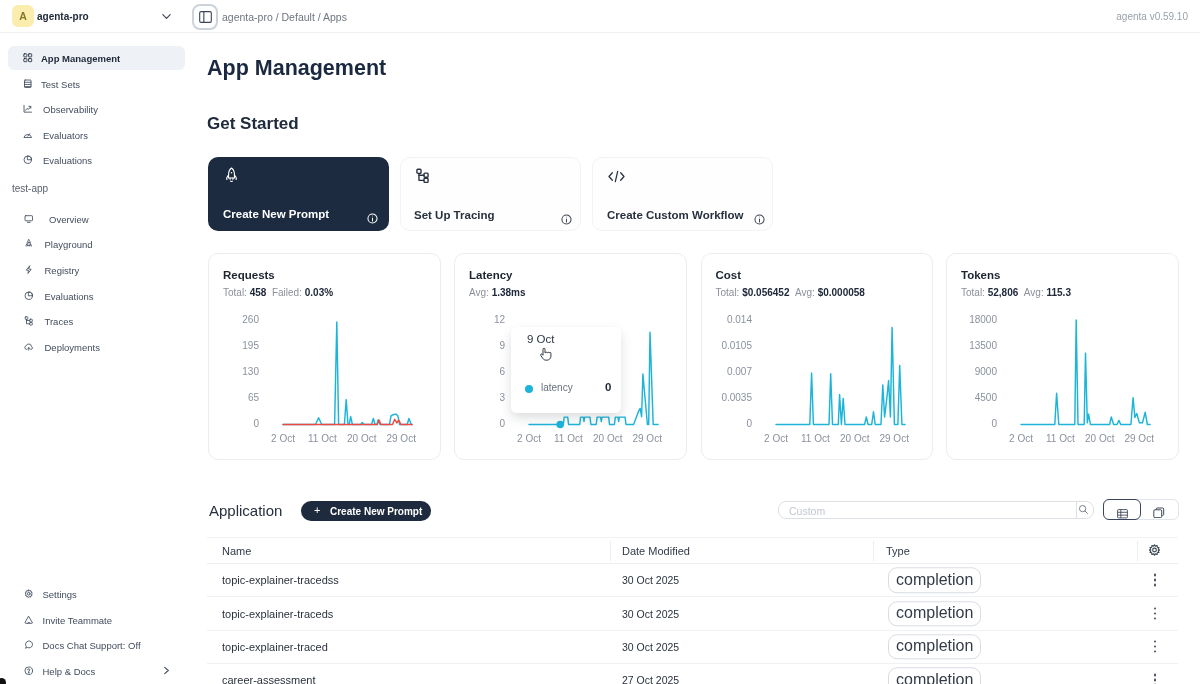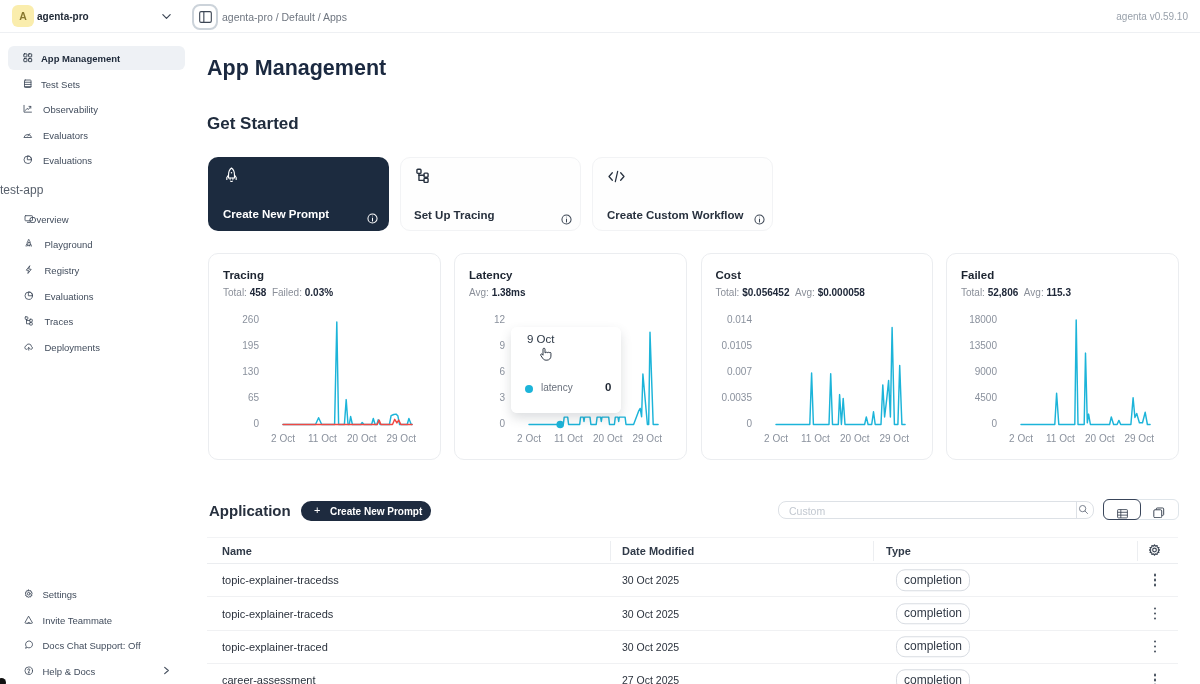--- a/index.html
+++ b/index.html
@@ -9,21 +9,21 @@
 .nico svg { display:block; width:9.5px; height:9.5px; }
 .gcard { position:absolute; top:157px; width:181px; height:74px; border-radius:10px; }
 .gcard .t { position:absolute; top:50.5px; font-size:11.5px; font-weight:700; white-space:nowrap; }
 .ccard { position:absolute; top:253px; width:232.5px; height:207px; border:1px solid #ebedf0; border-radius:10px; background:#fff; }
 .ctitle { position:absolute; left:14px; top:14.5px; font-size:11.5px; font-weight:700; color:#1c2430; }
 .csub { position:absolute; left:14px; top:32.5px; font-size:10px; color:#20293a;text-align:right; }
 .csub .g { color:#8a8f99; font-weight:400; }
 .csub b { font-weight:700; }
 .thead span, .trow span { position:absolute; top:50%; transform:translateY(-50%); }
 .trow { position:absolute; left:207px; width:971px; height:33.4px; border-bottom:1px solid #f0f1f3; font-size:11px; color:#2b323d; }
-.pill { border:1px solid #d8dce2; border-radius:9px; padding:2.5px 7px 3px; font-size:12px; color:#333b47; background:#fff;margin-left:8px; }
+.pill { border:1px solid #d8dce2; border-radius:9px; padding:2.5px 7px 3px; font-size:16px; color:#333b47; background:#fff; }
 .dots3 { width:3px; height:13px; display:inline-block; }
 .dots3 i { display:block; width:2.4px; height:2.4px; border-radius:50%; background:#454f5c; margin:0 0 2.6px 0; }
 </style></head>
 <body>
 <div class="abs" style="left:0;top:0;width:1200px;height:33px;border-bottom:1px solid #eef0f3;background:#fff"></div>
 <div class="abs" style="left:12px;top:5px;width:22px;height:22px;border-radius:6px;background:#faedad"></div>
 <div class="abs" style="left:12px;top:5px;width:22px;height:22px;text-align:center;line-height:22px;font-size:10.5px;color:#87772e;font-weight:700">A</div>
 <div class="abs" style="left:37px;top:11px;font-size:10px;font-weight:700;color:#222b38">agenta-pro</div>
 <svg width="11" height="11" viewBox="0 0 12 12" style="position:absolute;left:161px;top:11px">
     <path d="M2 4 L 6 8 L 10 4" fill="none" stroke="#3c4654" stroke-width="1.3" stroke-linecap="round" stroke-linejoin="round"></path>
@@ -91,31 +91,31 @@
     <span class="nico" style="left:15px">
       <svg viewBox="0 0 14 14">
         <g fill="none" stroke="currentColor" stroke-width="1.25" stroke-linecap="round" stroke-linejoin="round">
           <circle cx="7" cy="7" r="5.5"></circle>
           <path d="M7 1.5 A 5.5 5.5 0 0 1 12.5 7 L 7 7 Z"></path>
         </g>
       </svg>
     </span>
     <span style="position:absolute;left:35px;top:50%;transform:translateY(-50%);white-space:nowrap">Evaluations</span>
   </div>
-<div style="position:absolute;left:0;top:183px;font-size:12px;color:#58606c">test-app</div>
+<div style="position:absolute;left:12px;top:183px;font-size:10px;color:#58606c">test-app</div>
 <div class="nav" style="top:206.5px">
     <span class="nico" style="left:16px">
       <svg viewBox="0 0 14 14">
         <g fill="none" stroke="currentColor" stroke-width="1.25" stroke-linecap="round" stroke-linejoin="round">
           <rect x="1.5" y="2.5" width="11" height="7.5" rx="1"></rect>
           <line x1="5" y1="12.3" x2="9" y2="12.3"></line>
         </g>
       </svg>
     </span>
-    <span style="position:absolute;left:21px;top:50%;transform:translateY(-50%);white-space:nowrap">Overview</span>
+    <span style="position:absolute;left:41px;top:50%;transform:translateY(-50%);white-space:nowrap">Overview</span>
   </div>
 <div class="nav" style="top:232px">
     <span class="nico" style="left:16px">
       <svg viewBox="0 0 14 14">
         <g fill="none" stroke="currentColor" stroke-width="1.25" stroke-linecap="round" stroke-linejoin="round">
           <path d="M7 1.2 C 8.8 2.6 9.4 5 9.4 6.8 L 9.4 9.2 L 4.6 9.2 L 4.6 6.8 C 4.6 5 5.2 2.6 7 1.2 Z"></path>
           <path d="M4.6 7.2 L 3.2 9.2 L 3.2 10.6"></path>
           <path d="M9.4 7.2 L 10.8 9.2 L 10.8 10.6"></path>
           <path d="M5.8 9.2 L 5.8 10.2 M 8.2 9.2 L 8.2 10.2"></path>
           <circle cx="7" cy="5.2" r="0.7"></circle>
@@ -273,21 +273,21 @@
   <span style="position:absolute;left:161px;top:52.5px"><svg width="11" height="11" viewBox="0 0 14 14">
         <g fill="none" stroke="#3c4654" stroke-width="1.3">
           <circle cx="7" cy="7" r="5.8"></circle>
           <line x1="7" y1="6.3" x2="7" y2="10.2" stroke-linecap="round"></line>
           <circle cx="7" cy="3.9" r="0.6" fill="#3c4654" stroke="none"></circle>
         </g>
       </svg></span>
 </div>
 
 <div class="ccard" style="left:208px">
-    <div class="ctitle">Tracing</div>
+    <div class="ctitle">Requests</div>
     <div class="csub"><span class="g">Total:</span> <b>458</b> &nbsp;<span class="g">Failed:</span> <b>0.03%</b></div>
     <svg width="232" height="207" viewBox="0 0 232 207" style="position:absolute;left:0;top:0">
       <text x="50" y="68.7" text-anchor="end" font-size="10" fill="#8a919d">260</text>
       <text x="50" y="94.8" text-anchor="end" font-size="10" fill="#8a919d">195</text>
       <text x="50" y="121.0" text-anchor="end" font-size="10" fill="#8a919d">130</text>
       <text x="50" y="147.1" text-anchor="end" font-size="10" fill="#8a919d">65</text>
       <text x="50" y="173.2" text-anchor="end" font-size="10" fill="#8a919d">0</text>
       <text x="74" y="187.8" text-anchor="middle" font-size="10" fill="#8a919d">2 Oct</text>
       <text x="113.4" y="187.8" text-anchor="middle" font-size="10" fill="#8a919d">11 Oct</text>
       <text x="152.8" y="187.8" text-anchor="middle" font-size="10" fill="#8a919d">20 Oct</text>
@@ -323,21 +323,21 @@
       <text x="50" y="147.1" text-anchor="end" font-size="10" fill="#8a919d">0.0035</text>
       <text x="50" y="173.2" text-anchor="end" font-size="10" fill="#8a919d">0</text>
       <text x="74" y="187.8" text-anchor="middle" font-size="10" fill="#8a919d">2 Oct</text>
       <text x="113.4" y="187.8" text-anchor="middle" font-size="10" fill="#8a919d">11 Oct</text>
       <text x="152.8" y="187.8" text-anchor="middle" font-size="10" fill="#8a919d">20 Oct</text>
       <text x="192.2" y="187.8" text-anchor="middle" font-size="10" fill="#8a919d">29 Oct</text>
       <polyline points="74.0,170.5 107.8,170.5 109.6,119.0 111.4,170.5 127.0,170.5 128.7,119.7 130.5,170.5 136.3,170.5 137.6,140.6 139.4,170.5 141.2,144.4 143.0,170.5 162.6,170.5 164.3,163.0 166.1,170.5 169.7,170.5 171.5,157.8 173.2,170.5 179.0,170.5 180.8,130.9 182.6,163.0 184.8,144.4 186.6,126.5 188.4,163.0 190.1,73.5 192.4,170.5 195.9,170.5 197.7,111.5 199.9,170.5 203.1,170.5" fill="none" stroke="#1cb4d9" stroke-width="1.45" stroke-linejoin="round" stroke-linecap="round"></polyline>
     </svg>
   </div>
 <div class="ccard" style="left:946px">
-    <div class="ctitle">Failed</div>
+    <div class="ctitle">Tokens</div>
     <div class="csub"><span class="g">Total:</span> <b>52,806</b> &nbsp;<span class="g">Avg:</span> <b>115.3</b></div>
     <svg width="232" height="207" viewBox="0 0 232 207" style="position:absolute;left:0;top:0">
       <text x="50" y="68.7" text-anchor="end" font-size="10" fill="#8a919d">18000</text>
       <text x="50" y="94.8" text-anchor="end" font-size="10" fill="#8a919d">13500</text>
       <text x="50" y="121.0" text-anchor="end" font-size="10" fill="#8a919d">9000</text>
       <text x="50" y="147.1" text-anchor="end" font-size="10" fill="#8a919d">4500</text>
       <text x="50" y="173.2" text-anchor="end" font-size="10" fill="#8a919d">0</text>
       <text x="74" y="187.8" text-anchor="middle" font-size="10" fill="#8a919d">2 Oct</text>
       <text x="113.4" y="187.8" text-anchor="middle" font-size="10" fill="#8a919d">11 Oct</text>
       <text x="152.8" y="187.8" text-anchor="middle" font-size="10" fill="#8a919d">20 Oct</text>
@@ -348,21 +348,21 @@
 <div style="position:absolute;left:511px;top:327px;width:110px;height:86px;background:rgba(255,255,255,0.97);border-radius:6px;box-shadow:0 5px 11px rgba(60,70,85,0.18);z-index:5">
 <div style="position:absolute;left:16px;top:6px;font-size:11.5px;color:#2b3644;font-weight:500">9 Oct</div>
 <div style="position:absolute;left:14px;top:58px;width:8px;height:8px;border-radius:50%;background:#1cb4d9"></div>
 <div style="position:absolute;left:30px;top:55px;font-size:10px;color:#69707c">latency</div>
 <div style="position:absolute;left:94px;top:54px;font-size:11.5px;color:#1f2733;font-weight:700">0</div>
 </div>
 <svg width="16" height="17" viewBox="0 0 24 25" style="position:absolute;left:537px;top:346px;z-index:6">
     <path d="M9 4.5 C9 3.7 9.7 3 10.5 3 C11.3 3 12 3.7 12 4.5 L12 10 L12.6 10 C12.6 9.4 13.2 8.9 13.8 8.9 C14.4 8.9 14.9 9.3 15 9.9 L15.6 9.9 C15.7 9.4 16.2 9 16.8 9 C17.4 9 17.9 9.4 18 10 L18.4 10 C18.5 9.6 19 9.2 19.5 9.2 C20.3 9.2 20.9 9.8 20.9 10.6 L20.9 15 C20.9 18.3 18.2 21 14.9 21 L13.5 21 C11.5 21 9.8 20 8.7 18.4 L5.6 13.7 C5.2 13.1 5.4 12.3 6 11.9 C6.6 11.5 7.4 11.6 7.9 12.2 L9 13.6 Z" fill="#fff" stroke="#2a3441" stroke-width="1.45" stroke-linejoin="round"></path>
   </svg>
 
-<div class="abs" style="left:209px;top:502px;font-size:15px;font-weight:700;color:#27303e">Application</div>
+<div class="abs" style="left:209px;top:502px;font-size:15px;font-weight:400;color:#27303e">Application</div>
 <div class="abs" style="left:301px;top:500.5px;width:130px;height:20.5px;background:#1e2b3f;border-radius:10px;color:#fff">
   <span style="position:absolute;left:13px;top:3px;font-size:11px;font-weight:400">+</span>
   <span style="position:absolute;left:29px;top:5px;font-size:10px;font-weight:700;white-space:nowrap">Create New Prompt</span>
 </div>
 <div class="abs" style="left:778px;top:500.5px;width:316px;height:18px;border:1px solid #dde1e6;border-radius:8px;background:#fff">
   <span style="position:absolute;left:10px;top:3px;font-size:10.5px;color:#c2c8d0">Custom</span>
   <span style="position:absolute;left:297px;top:0;width:1px;height:16px;background:#dde1e6"></span>
     <svg width="11" height="11" viewBox="0 0 15 15" style="position:absolute;right:4px;top:2.5px">
       <g fill="none" stroke="#6a7280" stroke-width="1.2">
         <circle cx="6.3" cy="6.3" r="4.3"></circle>
@@ -380,21 +380,21 @@
         <line x1="5.2" y1="0.8" x2="5.2" y2="12.2"></line>
       </g>
     </svg></div>
 <div class="abs" style="left:1153px;top:504px"><svg width="11.5" height="11.5" viewBox="0 0 14 14">
       <g fill="none" stroke="#3c4654" stroke-width="1.2">
         <rect x="1" y="3.4" width="9.6" height="9.6" rx="1.4"></rect>
         <path d="M4 3.2 L 4 2.4 A 1.2 1.2 0 0 1 5.2 1.2 L 11.8 1.2 A 1.2 1.2 0 0 1 13 2.4 L 13 9 A 1.2 1.2 0 0 1 11.8 10.2 L 11 10.2"></path>
       </g>
     </svg></div>
 
-<div class="abs thead" style="left:207px;top:537px;width:971px;height:27px;border-top:1px solid #f2f3f5;border-bottom:1px solid #ebedf0;font-size:11px;font-weight:700;color:#303a48">
+<div class="abs thead" style="left:207px;top:537px;width:971px;height:27px;border-top:1px solid #f2f3f5;border-bottom:1px solid #ebedf0;font-size:11px;font-weight:400;color:#303a48">
   <span style="left:15px">Name</span>
     <span style="left:415px">Date Modified</span>
     <span style="left:679px">Type</span>
   <span style="left:941px"><svg width="13" height="13" viewBox="0 0 14 14">
         <g fill="none" stroke="#3c4654" stroke-width="1.25" stroke-linecap="round" stroke-linejoin="round">
           <circle cx="7" cy="7" r="2"></circle>
           <path d="M7 1.4 L 8 2.8 L 9.8 2.2 L 10 4 L 11.8 4.4 L 11 6 L 12.4 7 L 11 8 L 11.8 9.6 L 10 10 L 9.8 11.8 L 8 11.2 L 7 12.6 L 6 11.2 L 4.2 11.8 L 4 10 L 2.2 9.6 L 3 8 L 1.6 7 L 3 6 L 2.2 4.4 L 4 4 L 4.2 2.2 L 6 2.8 Z"></path>
         </g>
       </svg></span>
   <span style="left:403px;width:1px;height:20px;background:#eceef1"></span>

